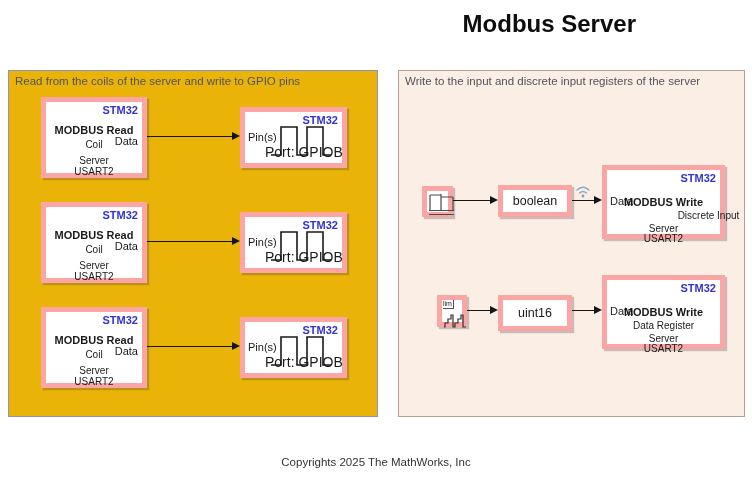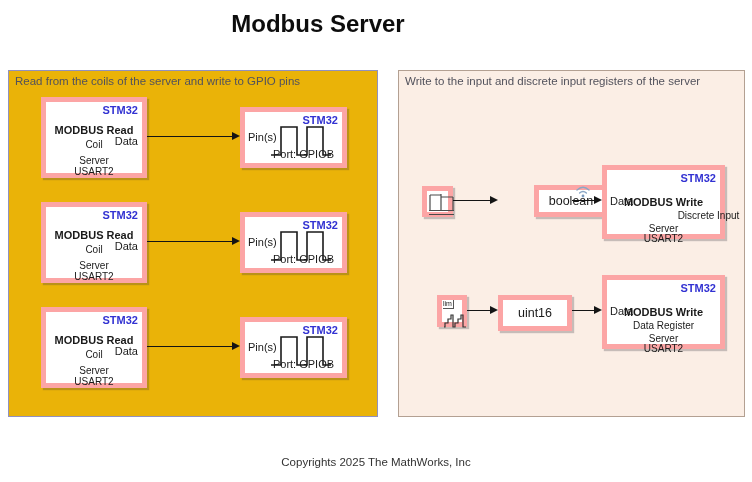--- a/index.html
+++ b/index.html
@@ -2,21 +2,21 @@
 <html><head>
 <meta charset="utf-8">
 <style>
   html,body{margin:0;padding:0;background:#fff;}
   #canvas{
     position:relative;width:752px;height:482px;background:#ffffff;
     font-family:"Liberation Sans","DejaVu Sans",sans-serif;overflow:hidden;
     color:#1a1a1a;
   }
   #model-title{
-    position:absolute;top:10px;left:0;width:636px;text-align:center;
+    position:absolute;top:10px;left:0;width:636px;text-align:right;
     font-size:24px;font-weight:bold;color:#0d0d0d;letter-spacing:0px;
   }
   .panel{position:absolute;box-sizing:border-box;}
   #panel-left{
     left:8px;top:70px;width:370px;height:347px;
     background:#eab308;border:1px solid #9191bf;
   }
   #panel-right{
     left:398px;top:70px;width:347px;height:347px;
     background:#fbeee5;border:1px solid #b3a092;
@@ -52,21 +52,21 @@
   .ah{
     position:absolute;width:0;height:0;
     border-left:8px solid #141414;border-top:4.5px solid transparent;
     border-bottom:4.5px solid transparent;
   }
   .conv{display:flex;align-items:center;justify-content:center;
     font-size:12.5px;white-space:nowrap;}
   .wave-svg{position:absolute;left:23px;top:11px;}
   .gpio-caption{
     position:absolute;left:20px;right:0;bottom:3px;text-align:center;
-    font-size:11px;white-space:nowrap;
+    font-size:14px;white-space:nowrap;
   }
   .lim-cell{
     position:absolute;top:0px;left:1px;font-size:7px;line-height:8px;
     color:#222;border-right:1px solid #555;border-bottom:1px solid #555;
     padding:0 1px 0 0;
   }
   #copyright{
     position:absolute;top:456px;left:0;width:752px;text-align:center;
     font-size:11.5px;color:#333;white-space:nowrap;
   }
@@ -142,21 +142,21 @@
 
   <div id="panel-right" class="panel">
     <div class="panel-label">Write to the input and discrete input registers of the server</div>
   </div>
 
   <div class="block" style="left:422px;top:186px;width:31px;height:31px;">
     <svg width="29" height="29" viewBox="0 0 29 29">
       <path d="M3 4 H14 M14 6 H26 M3 4 V19 M14 3 V19 M26 6 V19 M2 19.5 H27 M2 23.5 H27" fill="none" stroke="#4a4a4a" stroke-width="1.2"></path>
     </svg>
   </div>
-  <div class="block conv" style="left:498px;top:185px;width:74px;height:32px;margin-left:36px;">
+  <div class="block conv" style="left:498px;top:185px;width:74px;height:32px;">
     <span>boolean</span>
   </div>
   <svg style="position:absolute;left:574px;top:183px;" width="18" height="16" viewBox="0 0 18 16">
     <path d="M3 7 Q9 1.5 15 7" fill="none" stroke="#8aa7c6" stroke-width="1.4" stroke-linecap="round"></path>
     <path d="M5.6 10 Q9 6.8 12.4 10" fill="none" stroke="#8aa7c6" stroke-width="1.4" stroke-linecap="round"></path>
     <circle cx="9" cy="13" r="1.4" fill="#7d9cbf"></circle>
   </svg>
   <div class="block" style="left:602px;top:165px;width:123px;height:74px;">
     <div class="blk-tag">STM32</div>
     <div class="blk-title" style="top:27px;">MODBUS Write</div>

